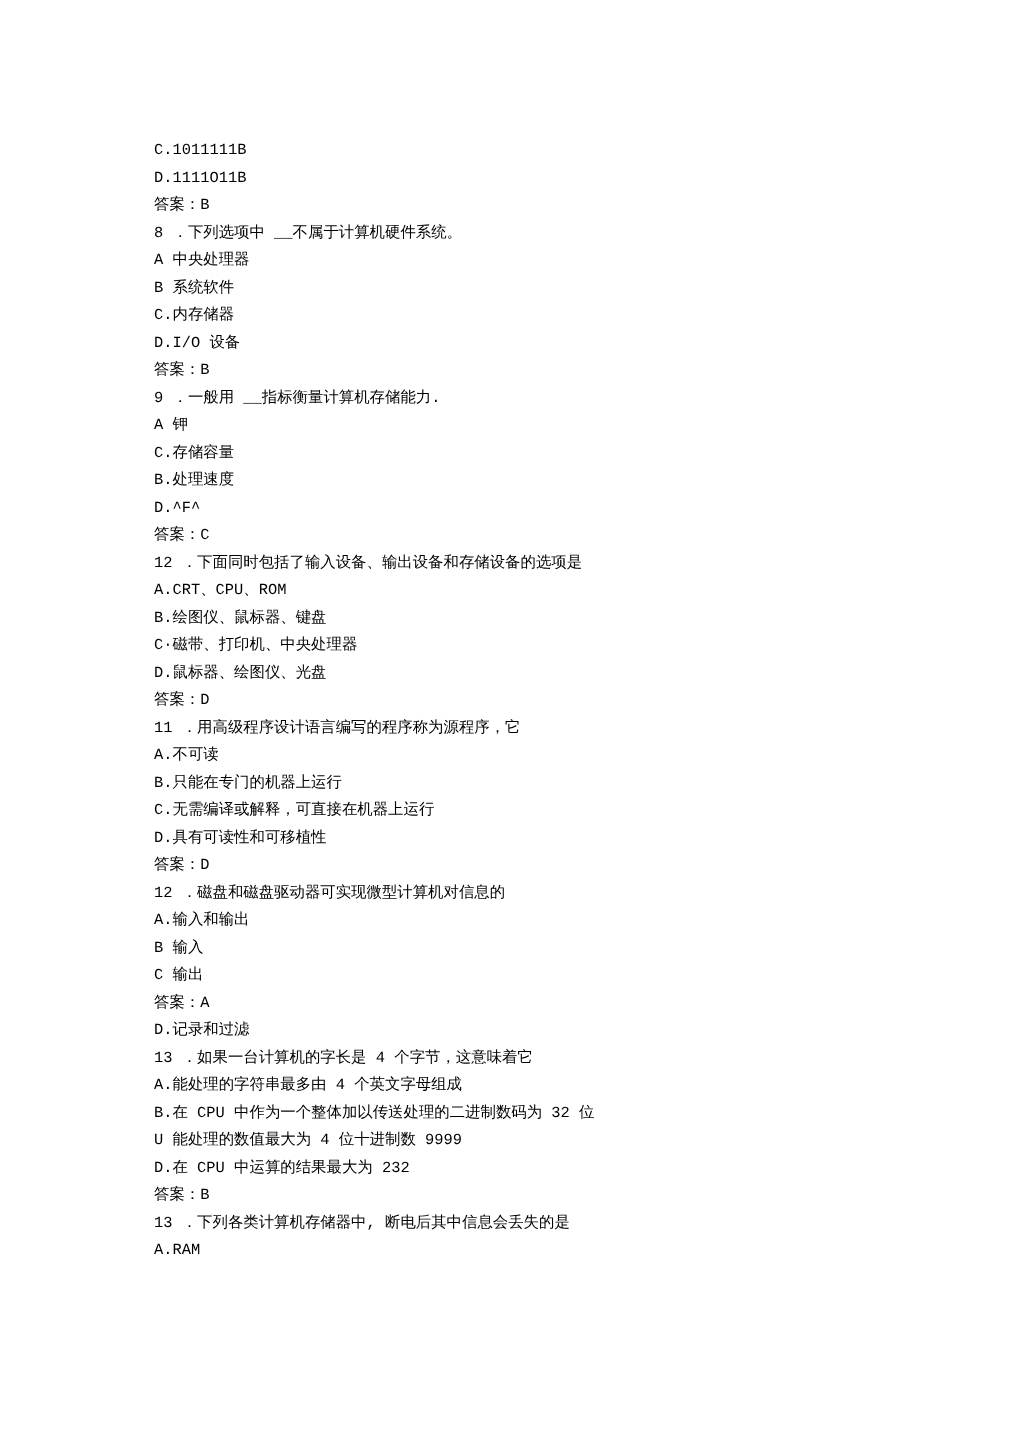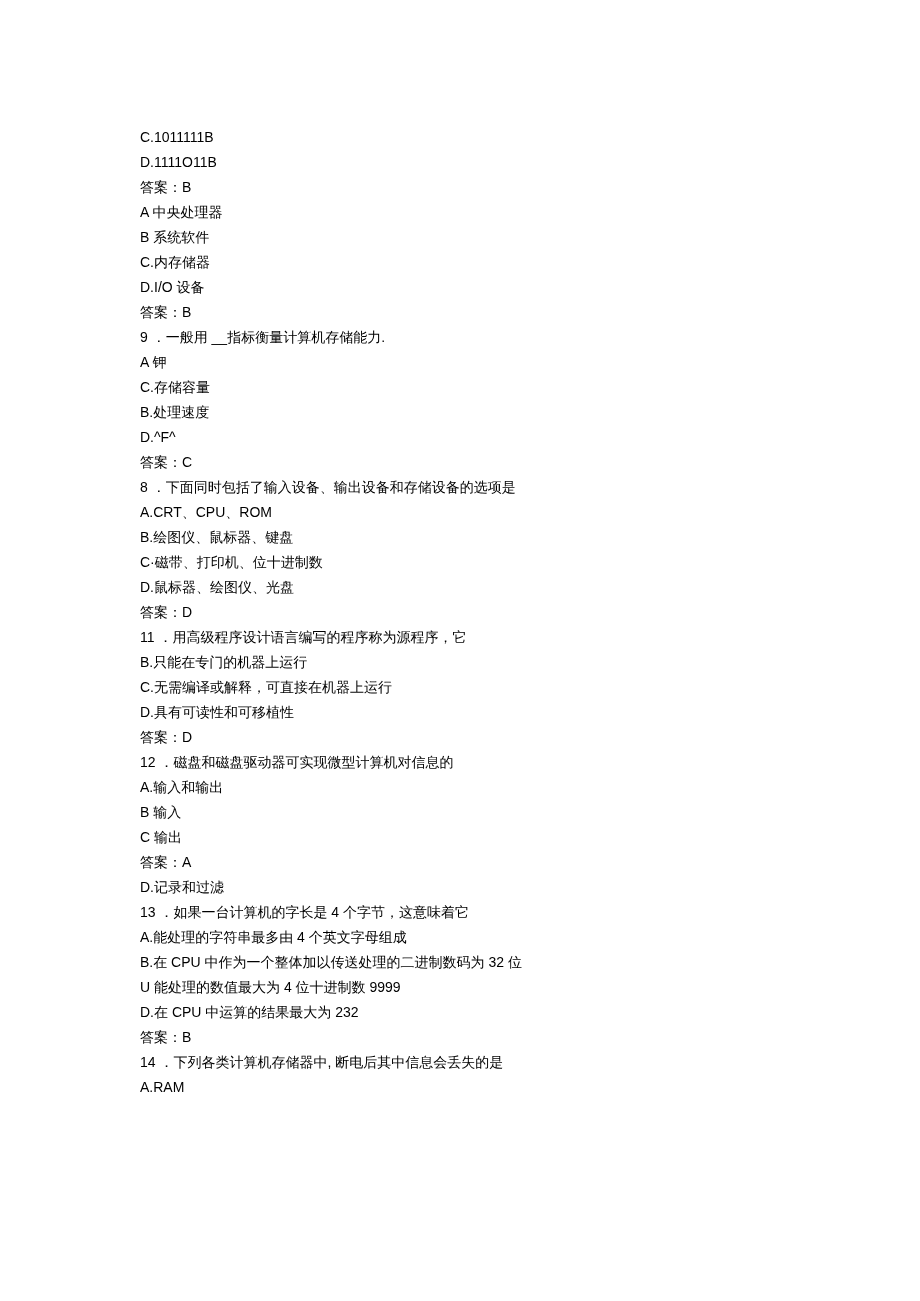--- a/index.html
+++ b/index.html
@@ -11,58 +11,61 @@
   }
   .page {
     padding: 125px 140px 120px 140px;
     box-sizing: border-box;
     width: 920px;
   }
   .line {
     font-size: 14px;
     line-height: 25px;
     color: #000000;
+    font-family: Liberation Mono, monospace;
   }
 </style>
 </head>
 <body>
 
 <div class="page">
   <div class="line">C.1011111B</div>
   <div class="line">D.1111O11B</div>
   <div class="line">答案：B</div>
+  <div class="line">8 ．下列选项中 __不属于计算机硬件系统。</div>
   <div class="line">A 中央处理器</div>
   <div class="line">B 系统软件</div>
   <div class="line">C.内存储器</div>
   <div class="line">D.I/O 设备</div>
   <div class="line">答案：B</div>
   <div class="line">9 ．一般用 __指标衡量计算机存储能力.</div>
   <div class="line">A 钾</div>
   <div class="line">C.存储容量</div>
   <div class="line">B.处理速度</div>
   <div class="line">D.^F^</div>
   <div class="line">答案：C</div>
-  <div class="line">8 ．下面同时包括了输入设备、输出设备和存储设备的选项是</div>
+  <div class="line">12 ．下面同时包括了输入设备、输出设备和存储设备的选项是</div>
   <div class="line">A.CRT、CPU、ROM</div>
   <div class="line">B.绘图仪、鼠标器、键盘</div>
-  <div class="line">C·磁带、打印机、位十进制数</div>
+  <div class="line">C·磁带、打印机、中央处理器</div>
   <div class="line">D.鼠标器、绘图仪、光盘</div>
   <div class="line">答案：D</div>
   <div class="line">11 ．用高级程序设计语言编写的程序称为源程序，它</div>
+  <div class="line">A.不可读</div>
   <div class="line">B.只能在专门的机器上运行</div>
   <div class="line">C.无需编译或解释，可直接在机器上运行</div>
   <div class="line">D.具有可读性和可移植性</div>
   <div class="line">答案：D</div>
   <div class="line">12 ．磁盘和磁盘驱动器可实现微型计算机对信息的</div>
   <div class="line">A.输入和输出</div>
   <div class="line">B 输入</div>
   <div class="line">C 输出</div>
   <div class="line">答案：A</div>
   <div class="line">D.记录和过滤</div>
   <div class="line">13 ．如果一台计算机的字长是 4 个字节，这意味着它</div>
   <div class="line">A.能处理的字符串最多由 4 个英文字母组成</div>
   <div class="line">B.在 CPU 中作为一个整体加以传送处理的二进制数码为 32 位</div>
   <div class="line">U 能处理的数值最大为 4 位十进制数 9999</div>
   <div class="line">D.在 CPU 中运算的结果最大为 232</div>
   <div class="line">答案：B</div>
-  <div class="line">14 ．下列各类计算机存储器中, 断电后其中信息会丢失的是</div>
+  <div class="line">13 ．下列各类计算机存储器中, 断电后其中信息会丢失的是</div>
   <div class="line">A.RAM</div>
 </div>
 
 </body></html>

